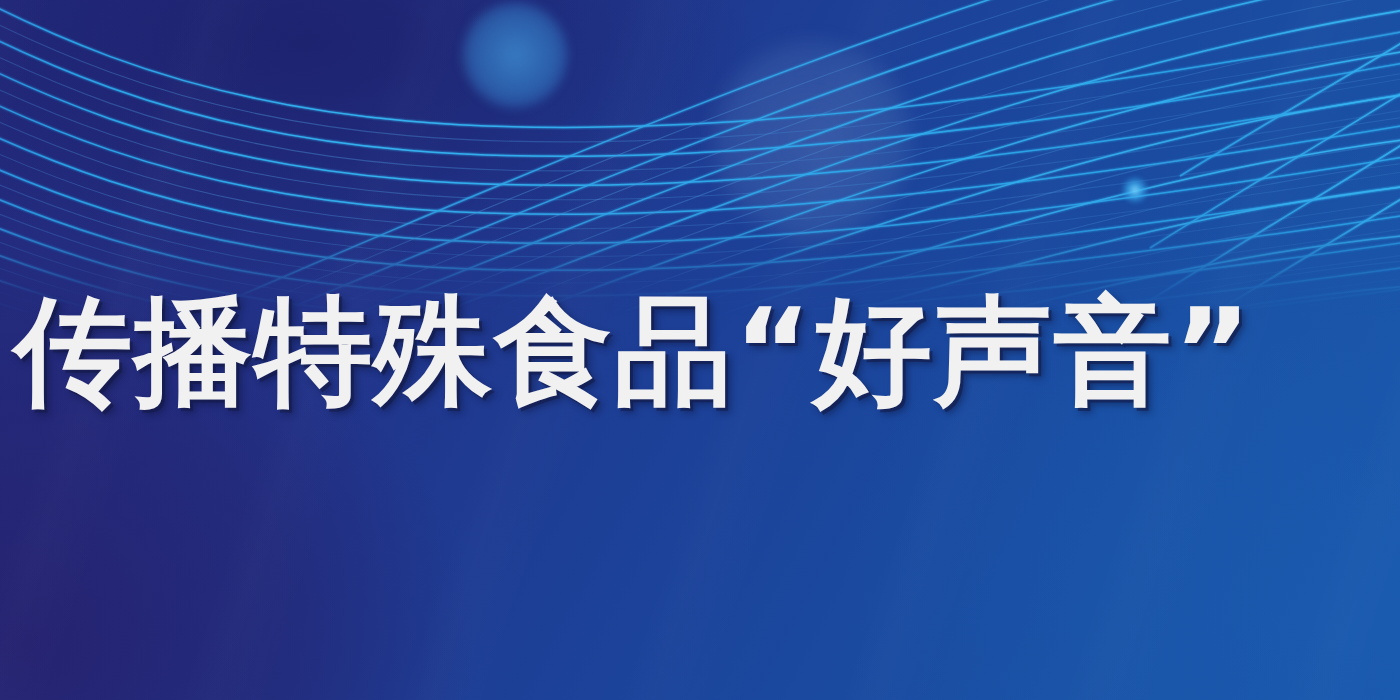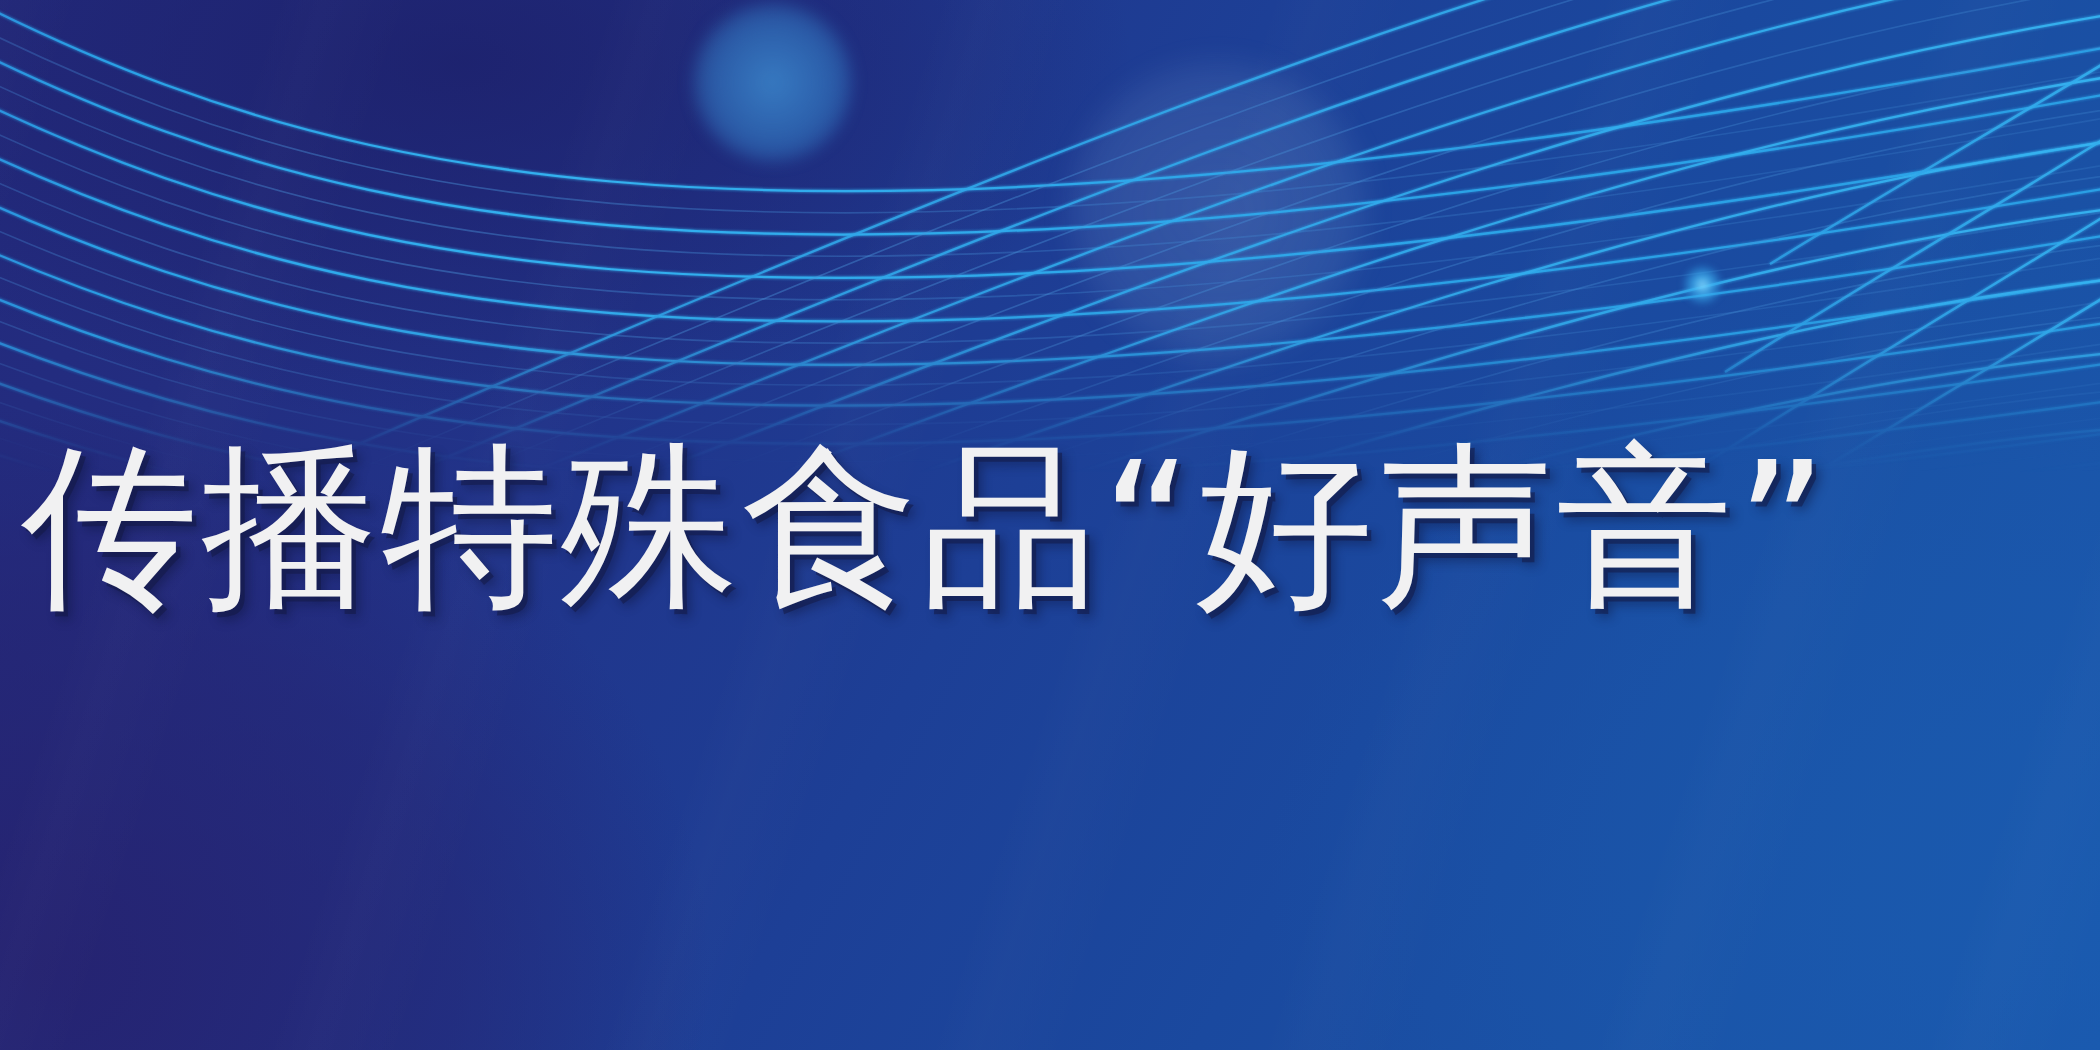--- a/index.html
+++ b/index.html
@@ -140,21 +140,21 @@
     height: 140px;
     display: flex;
     align-items: center;
   }
   .title {
     margin: 0;
     padding: 0 0 0 14px;
     font-family: "DejaVu Sans", "Liberation Sans", sans-serif;
     font-size: 118px;
     line-height: 1.04;
-    font-weight: 400;
+    font-weight: 700;
     letter-spacing: 2px;
     color: #f1f1f2;
     white-space: nowrap;
     text-shadow:
       3px 3px 0 rgba(20,25,70,0.55),
       5px 5px 7px rgba(12,18,55,0.45);
   }
 </style>
 </head>
 <body>

